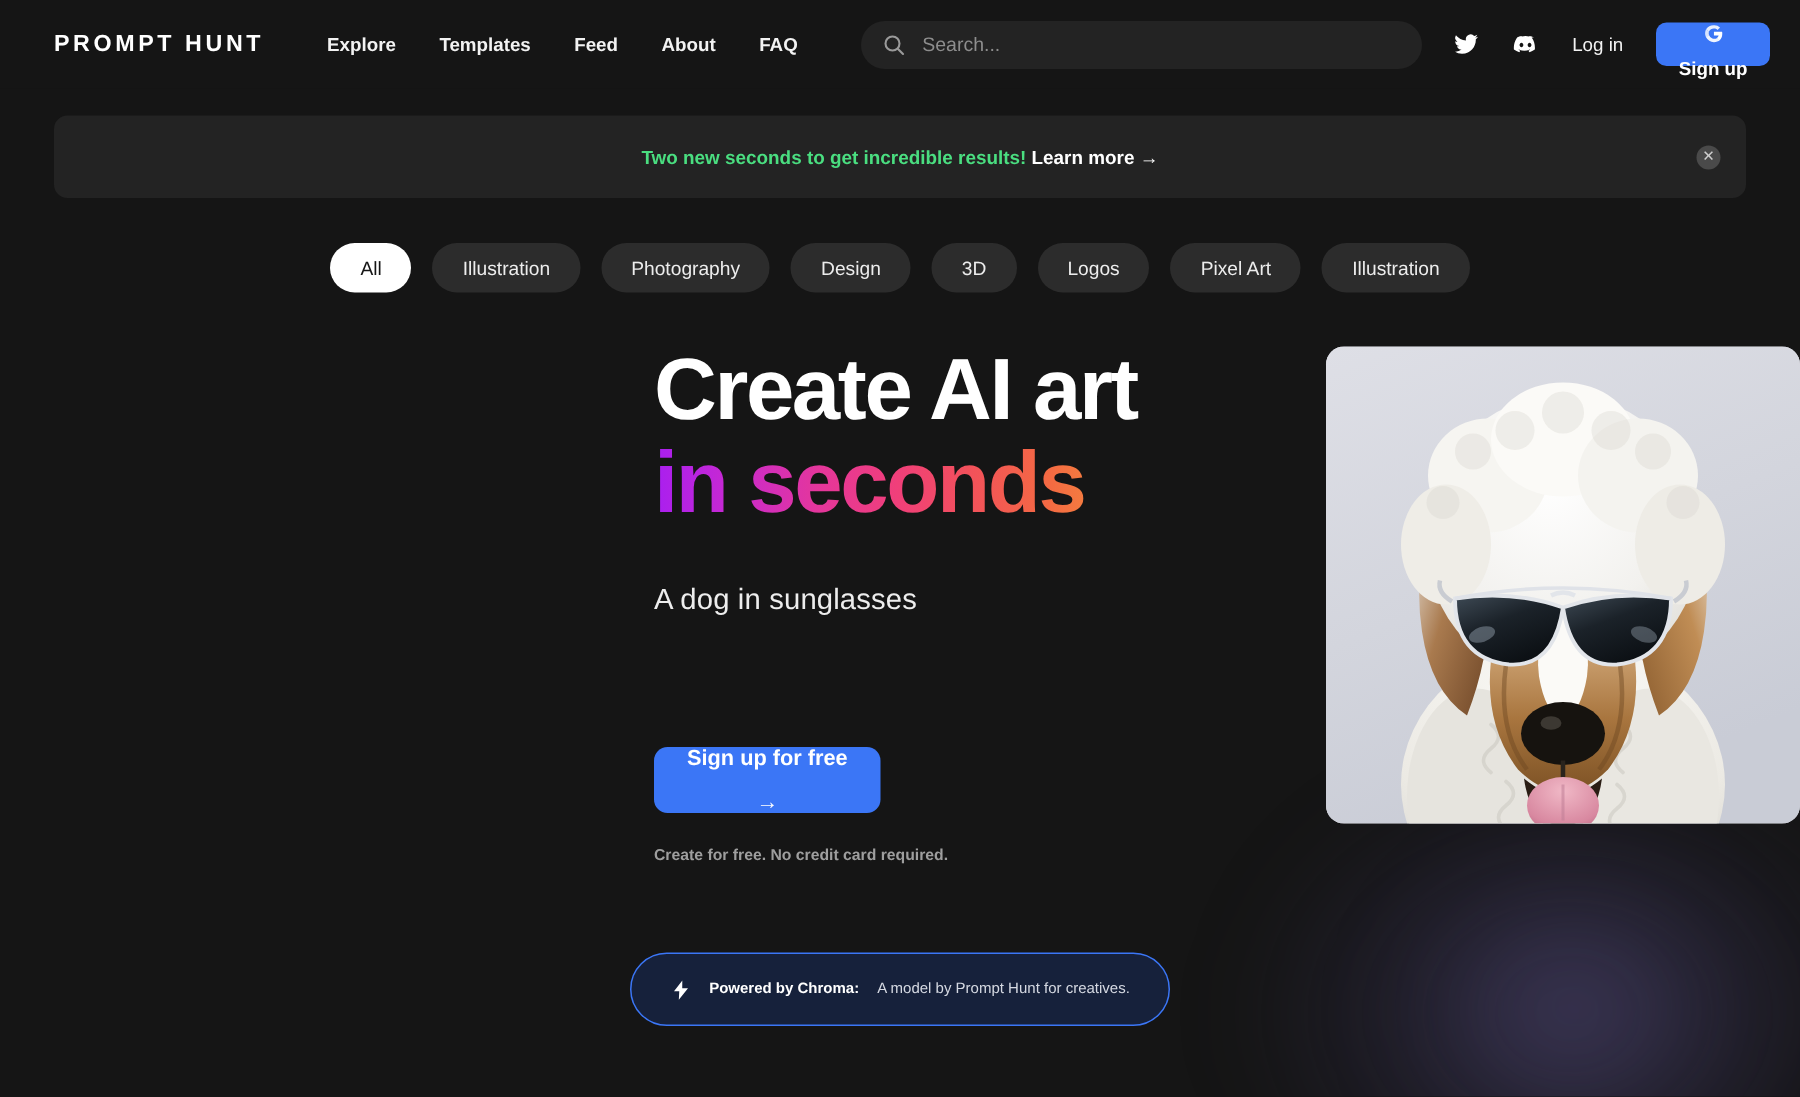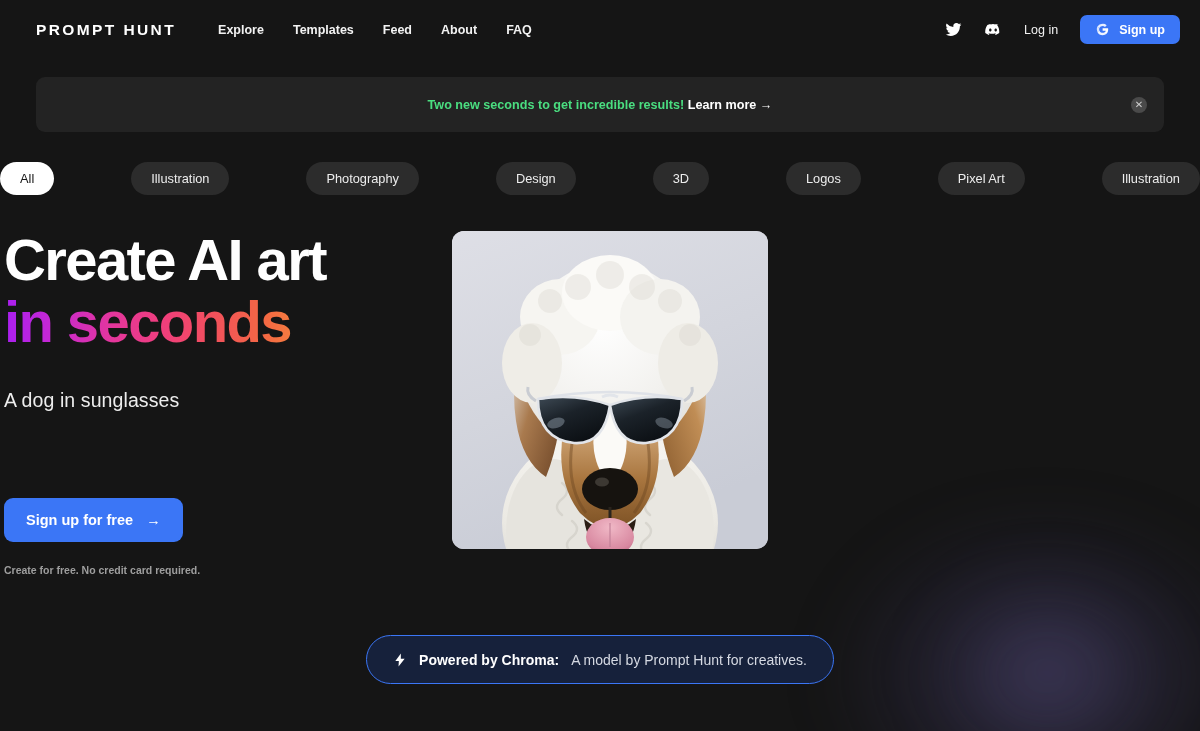--- a/index.html
+++ b/index.html
@@ -123,20 +123,21 @@
     border: none;
     border-radius: 7px;
     height: 29px;
     padding: 0 15px;
     color: #ffffff;
     font-family: "Liberation Sans", sans-serif;
     font-size: 12.5px;
     font-weight: bold;
     cursor: pointer;
     white-space: nowrap;
+    flex-direction: column;
   }
 
   
   .banner {
     margin: 18px 36px 0 36px;
     height: 55px;
     background: #232323;
     border-radius: 9px;
     display: flex;
     align-items: center;
@@ -161,21 +162,21 @@
     text-align: center;
     cursor: pointer;
     border: none;
     font-family: "Liberation Sans", sans-serif;
   }
 
   
   .filters {
     margin-top: 30px;
     display: flex;
-    justify-content: space-between;
+    justify-content: center;
     gap: 14px;
   }
   .pill {
     height: 33px;
     padding: 0 20px;
     border-radius: 17px;
     background: #2c2c2c;
     color: #ededed;
     font-size: 12.8px;
     font-weight: 500;
@@ -185,21 +186,21 @@
     cursor: pointer;
     font-family: "Liberation Sans", sans-serif;
     white-space: nowrap;
   }
   .pill.active { background: #ffffff; color: #151515; font-weight: 500; }
 
   
   .hero {
     margin-top: 36px;
     display: flex;
-    justify-content: flex-start;
+    justify-content: flex-end;
     gap: 118px;
     padding-left: 4px;
   }
 
   .hero-left { width: 330px; padding-top: 0px; }
 
   .headline {
     font-size: 58px;
     font-weight: bold;
     line-height: 1.0;
@@ -235,20 +236,21 @@
     border: none;
     border-radius: 9px;
     height: 44px;
     padding: 0 22px;
     color: #ffffff;
     font-size: 14.5px;
     font-weight: bold;
     cursor: pointer;
     font-family: "Liberation Sans", sans-serif;
     white-space: nowrap;
+    flex-direction: column;
   }
 
   .fineprint {
     margin-top: 22px;
     font-size: 10.5px;
     font-weight: bold;
     color: #9e9e9e;
     white-space: nowrap;
   }
 
@@ -272,21 +274,21 @@
   }
   .chroma-badge {
     display: flex;
     align-items: center;
     gap: 12px;
     height: 49px;
     padding: 0 26px;
     border-radius: 25px;
     border: 1.5px solid #3b76f6;
     background: #16213b;
-    font-size: 14px;
+    font-size: 10px;
     white-space: nowrap;
   }
   .chroma-bold { font-weight: bold; color: #ffffff; }
   .chroma-reg { color: #d5d9e2; }
 </style>
 </head>
 <body>
 
 <div class="glow-br"></div>
 <div class="glow-br2"></div>
@@ -298,20 +300,29 @@
     <div class="logo">PROMPT HUNT</div>
 
     <div class="nav-links">
       <a class="nav-link" href="#">Explore</a>
       <a class="nav-link" href="#">Templates</a>
       <a class="nav-link" href="#">Feed</a>
       <a class="nav-link" href="#">About</a>
       <a class="nav-link" href="#">FAQ</a>
     </div>
 
+    <div class="search-wrap">
+      <span style="display:flex;">
+        <svg width="16" height="16" viewBox="0 0 24 24" fill="none" stroke="#9a9a9a" stroke-width="2.1" stroke-linecap="round">
+          <circle cx="10.5" cy="10.5" r="7"></circle>
+            <line x1="16" y1="16" x2="21" y2="21"></line>
+        </svg>
+      </span>
+      <input class="search-input" type="text" placeholder="Search..." style="">
+    </div>
 
     <div class="nav-right">
       <span class="icon-btn">
         <svg width="17" height="17" viewBox="0 0 24 24" fill="#ffffff">
           <path d="M23 4.9a9.2 9.2 0 0 1-2.6.7 4.6 4.6 0 0 0 2-2.5 9.2 9.2 0 0 1-2.9 1.1 4.6 4.6 0 0 0-7.8 4.2A13 13 0 0 1 2.3 3.6a4.6 4.6 0 0 0 1.4 6.1 4.5 4.5 0 0 1-2.1-.6v.1a4.6 4.6 0 0 0 3.7 4.5 4.6 4.6 0 0 1-2 .1 4.6 4.6 0 0 0 4.3 3.2A9.2 9.2 0 0 1 1 18.9a13 13 0 0 0 7 2.1c8.4 0 13-7 13-13v-.6A9.3 9.3 0 0 0 23 4.9z"></path>
         </svg>
       </span>
       <span class="icon-btn">
         <svg width="18" height="18" viewBox="0 0 24 24" fill="#ffffff">
           <path d="M19.5 5.3A16 16 0 0 0 15.6 4l-.3.5a12 12 0 0 0-6.6 0L8.4 4A16 16 0 0 0 4.5 5.3C2 9 1.4 12.6 1.7 16.1a16 16 0 0 0 4.8 2.4l.9-1.5a10 10 0 0 1-1.6-.8l.4-.3a11.4 11.4 0 0 0 9.6 0l.4.3a10 10 0 0 1-1.6.8l.9 1.5a16 16 0 0 0 4.8-2.4c.4-4-.6-7.6-2.8-10.8zM8.4 14c-.9 0-1.7-.9-1.7-2s.8-2 1.7-2 1.7.9 1.7 2-.8 2-1.7 2zm7.2 0c-.9 0-1.7-.9-1.7-2s.8-2 1.7-2 1.7.9 1.7 2-.8 2-1.7 2z"></path>

